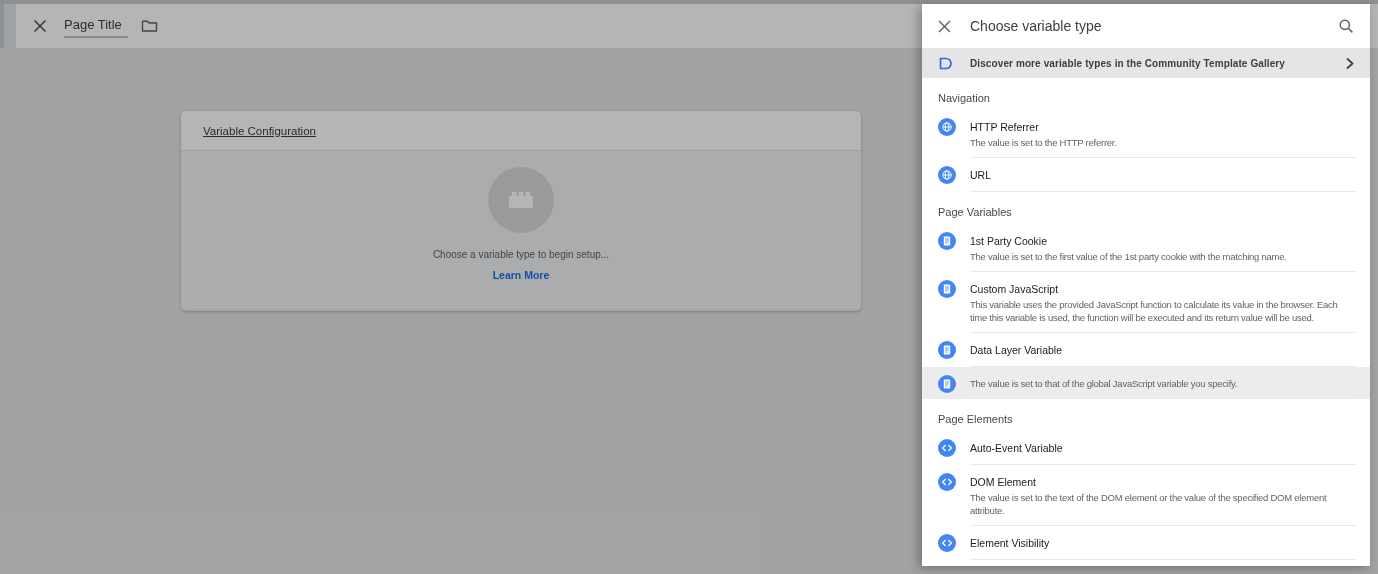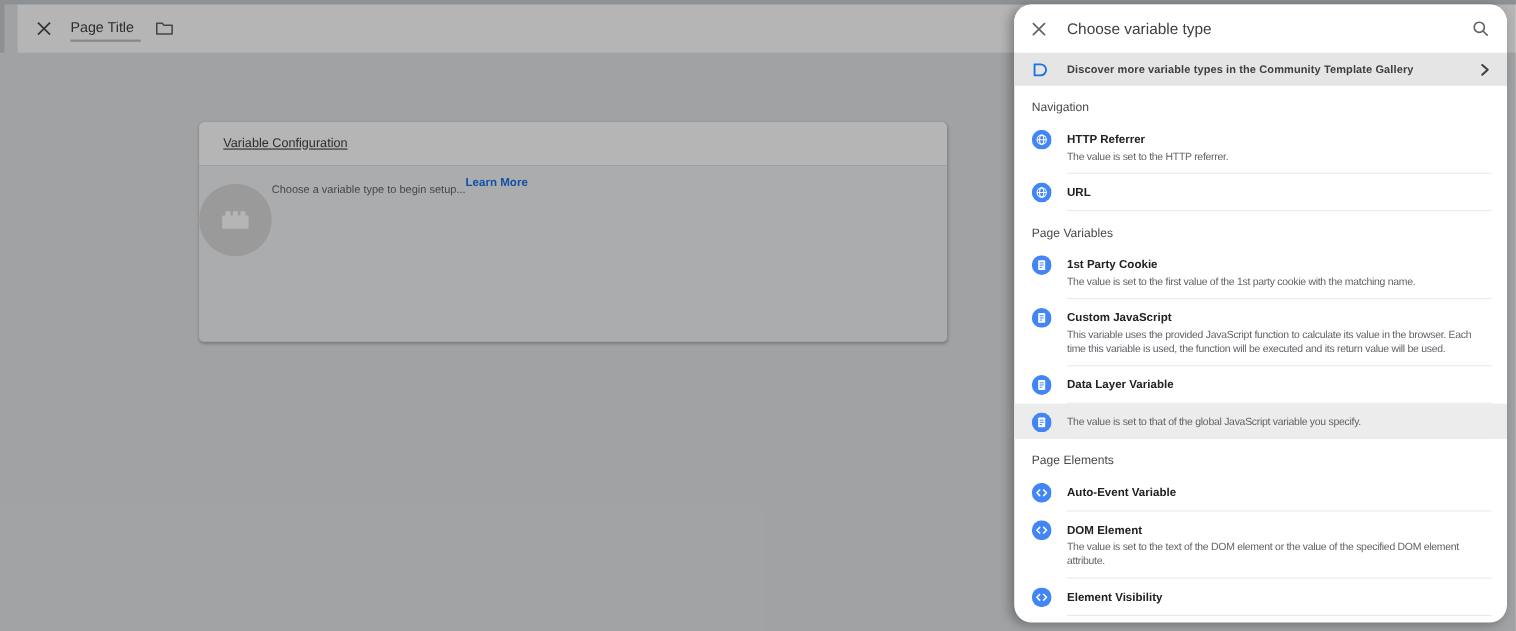--- a/index.html
+++ b/index.html
@@ -14,51 +14,51 @@
   .tb-close { width:14px; height:14px; cursor:pointer; }
   .page-title-field { margin-left:17px; font-size:13px; color:#3f4245;
             padding:3px 2px 4px 0; min-width:64px; border-bottom:2px solid #bfc3c6; }
   .tb-folder { margin-left:13px; display:inline-flex; cursor:pointer; }
 
   .page-body { position:absolute; left:0; top:48px; right:0; bottom:0; background:#e3e5e8; }
   .config-card { position:absolute; left:181px; top:63px; width:680px; height:200px;
             border-radius:5px; box-shadow:0 1px 3px rgba(0,0,0,0.25); overflow:hidden; }
   .card-header { height:40px; background:#ffffff; border-bottom:1px solid #dde0e3;
             display:flex; align-items:center; padding-left:22px; font-size:11.5px; color:#3c4043;text-decoration:underline; }
-  .card-body { height:159px; background:#f1f3f4; display:flex; flex-direction:row; align-items:flex-start; }
+  .card-body { height:159px; background:#f1f3f4; display:flex; flex-direction:column; align-items:center; }
   .big-circle { margin-top:16px; width:66px; height:66px; border-radius:50%; background:#d9dadb;
             display:flex; align-items:center; justify-content:center; }
   .placeholder-text { margin-top:16px; font-size:10px; color:#5f6368; }
   .learn-more { margin-top:9px; font-size:10.5px; font-weight:bold; color:#1a73e8; text-decoration:none; cursor:pointer; }
 
   
   .overlay { position:absolute; inset:0; background:rgba(0,0,0,0.29); z-index:10; }
   .top-strip { position:absolute; left:0; top:0; width:100%; height:4px; background:#8e9194; z-index:11; }
   .left-strip { position:absolute; left:0; top:0; width:4px; height:48px; background:#8e9194; z-index:11; }
 
   
   .drawer { position:absolute; top:4px; right:8px; bottom:8px; left:922px; background:#ffffff;
-            z-index:20; box-shadow:-3px 2px 10px rgba(0,0,0,0.30); overflow:hidden;border-radius:16px; }
+            z-index:20; box-shadow:-3px 2px 10px rgba(0,0,0,0.30); overflow:hidden; }
   .drawer-header { height:44px; display:flex; align-items:center; padding:0 16px; background:#fff; }
   .dh-close { width:13px; height:13px; cursor:pointer; flex:none; }
   .drawer-title { margin-left:19px; font-size:14px; color:#3c4043; }
   .dh-search { margin-left:auto; cursor:pointer; display:inline-flex; }
 
   .banner { height:30px; background:#e5e5e5; display:flex; align-items:center; padding:0 16px; cursor:pointer; }
   .banner-icon { flex:none; display:inline-flex; }
   .banner-text { margin-left:17px; font-size:10px; font-weight:bold; color:#3c4043; letter-spacing:0.1px; }
   .banner-chevron { margin-left:auto; display:inline-flex; }
 
   .drawer-list { position:relative; }
   .section-label { padding:14px 16px 5px; font-size:11px; color:#45484c; line-height:13px; }
   .row { position:relative; padding:9px 14px 9px 48px; cursor:pointer; }
   .row::after { content:""; position:absolute; left:48px; right:14px; bottom:0; height:1px; background:#e7e9ec; }
   .row.highlighted { background:#ececec; }
   .row-icon { position:absolute; left:16px; top:8px; width:18px; height:18px; }
-  .row-title { font-size:10.5px; font-weight:bold; color:#202124; line-height:16px; }
+  .row-title { font-size:10.5px; font-weight:normal; color:#202124; line-height:16px; }
   .row-desc { font-size:9.5px; color:#5f6368; line-height:13px; letter-spacing:-0.25px; margin-top:1px; }
 </style>
 </head>
 <body>
 
 <div class="canvas">
 
   <div class="main-page">
     <div class="topbar">
       <svg class="tb-close" viewBox="0 0 14 14" stroke="#47494c" stroke-width="1.5">

